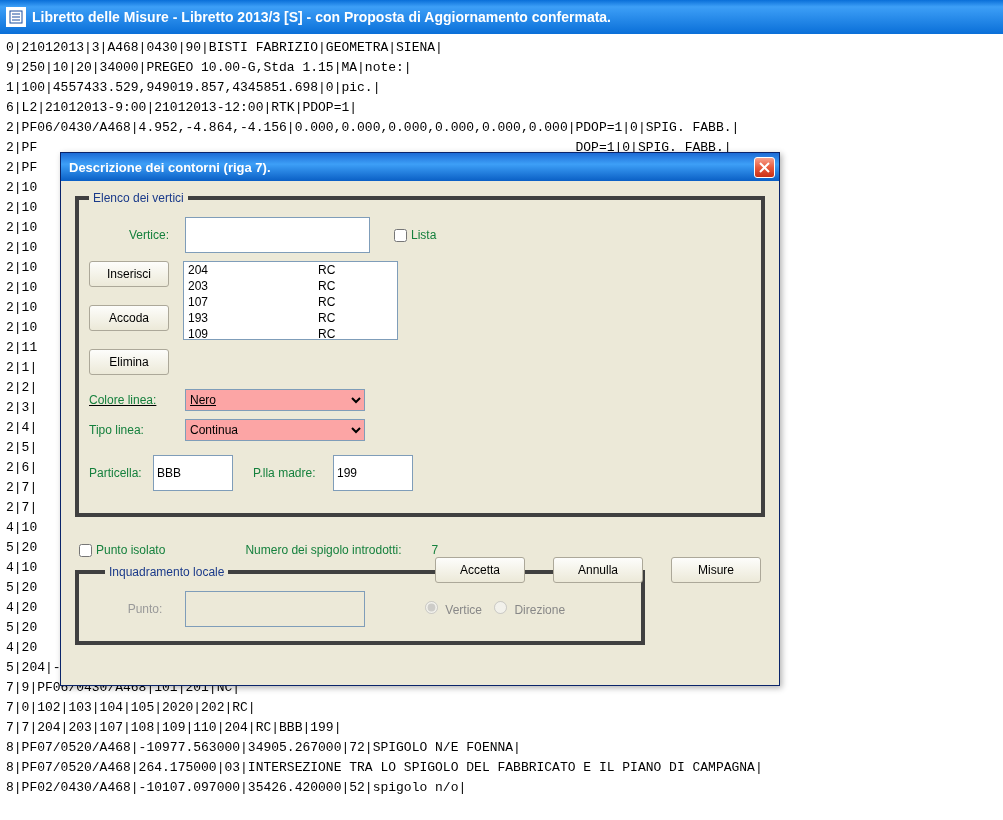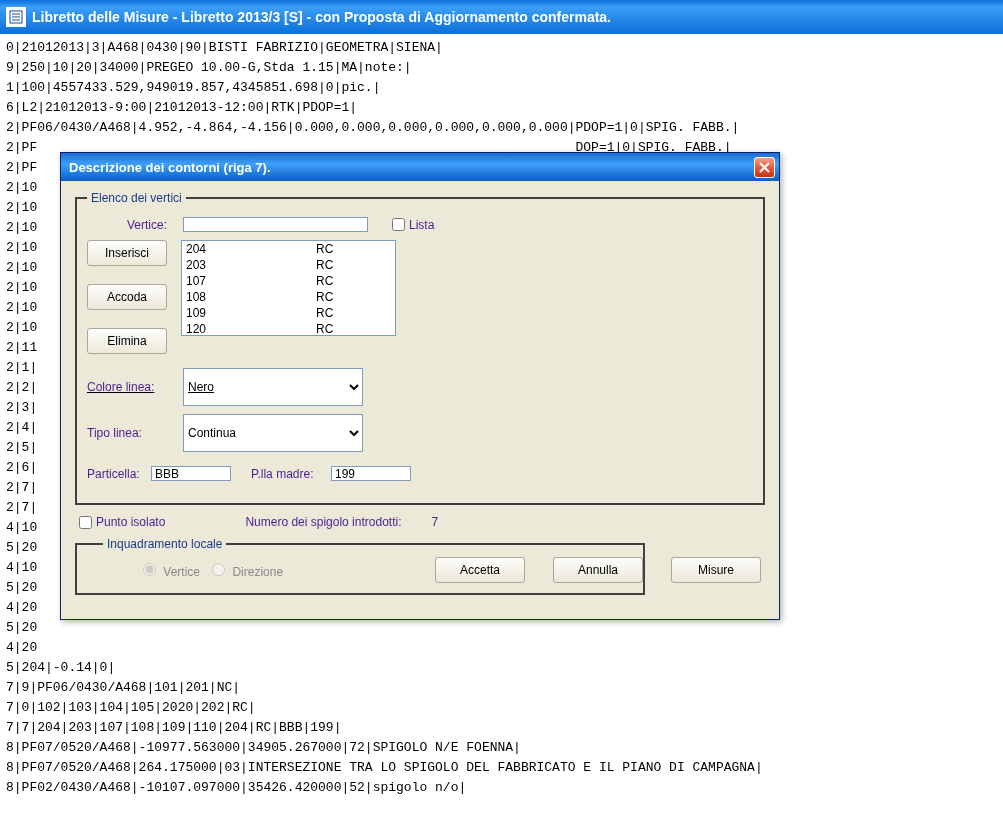--- a/index.html
+++ b/index.html
@@ -90,73 +90,73 @@
   font-size: 13px;
   cursor: pointer;
 }
 .dialog-body {
   padding: 10px 14px 14px 14px;
   position: relative;
   font-family: "MS Sans Serif", Tahoma, sans-serif;
   font-size: 12px;
 }
 fieldset {
-  border: 2px solid #404040;
+  border: 4px solid #404040;
   padding: 12px 10px 14px 10px;
-  margin-bottom: 10px;
+  margin-bottom: 26px;
 }
 fieldset legend {
   color: #1a3a8a;
   padding: 0 4px;
   font-size: 12px;
 }
 .row { display: flex; align-items: center; margin-bottom: 8px; }
-.lbl { color: #4c1d95; font-size: 12px; }
+.lbl { color: #15803d; font-size: 12px; }
 .input-text {
   border: 1px solid #7f9db9;
-  height: 15px;
+  height: 36px;
   padding: 1px 3px;
   font-size: 12px;
   background: #fff;
 }
 .btn {
   min-width: 80px;
   height: 26px;
   background: linear-gradient(to bottom, #fdfdfb, #ece9d8);
   border: 1px solid #aca899;
   border-radius: 3px;
   font-size: 12px;
   cursor: pointer;
   padding: 0 8px;
 }
 .listbox {
   width: 215px;
-  height: 96px;
+  height: 79px;
   border: 1px solid #7f9db9;
   background: #fff;
   overflow-y: scroll;
   font-family: "MS Sans Serif", Tahoma, sans-serif;
   font-size: 12px;
 }
 .listbox-row {
   display: flex;
   padding: 1px 4px;
   white-space: pre;
 }
 .listbox-row .c1 { width: 130px; }
 .listbox-row .c2 { width: 40px; }
 .listbox::-webkit-scrollbar { width: 17px; }
 .listbox::-webkit-scrollbar-track { background: #f1efe2; border-left:1px solid #ece9d8; }
 .listbox::-webkit-scrollbar-thumb { background: linear-gradient(to right,#c7d8f7,#9ab8ee); border: 1px solid #6b8cc7; border-radius:2px; }
 .listbox::-webkit-scrollbar-button { height: 17px; background: linear-gradient(to bottom,#e6eefb,#c7d8f7); border:1px solid #6b8cc7;}
 select.combo {
   width: 180px;
-  height: 38px;
+  height: 22px;
   border: 1px solid #7f9db9;
-  background: #ffffff;
+  background: #fca5a5;
   font-size: 12px;
 }
 .chk { margin-right: 4px; }
 .disabled-group { color: #888; }
 .disabled-group .lbl { color: #9a9a9a; }
 .disabled-group input { background: #ece9d8; color: #888; }
 .radio-label { margin-left: 4px; }
 .side-btns {
   position: absolute;
   right: 18px;
@@ -210,21 +210,21 @@
         <div style="display:flex; gap:14px; margin-top:8px;">
           <div style="display:flex; flex-direction:column; gap:18px;">
             <button class="btn">Inserisci</button>
             <button class="btn">Accoda</button>
             <button class="btn">Elimina</button>
           </div>
           <div class="listbox" id="vertices-list">
               <div class="listbox-row"><span class="c1">204</span><span class="c2">RC</span></div>
               <div class="listbox-row"><span class="c1">203</span><span class="c2">RC</span></div>
               <div class="listbox-row"><span class="c1">107</span><span class="c2">RC</span></div>
-              <div class="listbox-row"><span class="c1">108</span><span class="c2">RC</span></div>
+              <div class="listbox-row"><span class="c1">193</span><span class="c2">RC</span></div>
               <div class="listbox-row"><span class="c1">109</span><span class="c2">RC</span></div>
               <div class="listbox-row"><span class="c1">120</span><span class="c2">RC</span></div>
             </div>
         </div>
 
         <div class="row" style="margin-top:14px;text-decoration:underline;">
           <span class="lbl" style="width:96px;">Colore linea:</span>
           <select class="combo">
             <option>Nero</option>
           </select>
@@ -249,20 +249,24 @@
         <span class="lbl">Punto isolato</span>
         <span style="width:80px;"></span>
         <span class="lbl">Numero dei spigolo introdotti:</span>
         <span style="width:30px;"></span>
         <span class="lbl">7</span>
       </div>
 
       <fieldset class="disabled-group" style="width:570px;padding-left:26px;">
         <legend>Inquadramento locale</legend>
         <div style="display:flex; align-items:center; gap:20px;">
+          <div style="display:flex; align-items:center;">
+            <span class="lbl" style="width:80px; text-align:center;">Punto:</span>
+            <input class="input-text" style="width: 180px;" disabled="">
+          </div>
           <div style="display:flex; flex-direction:row; gap:12px; margin-left:40px;">
             <label>
               <input type="radio" name="inq" checked="" disabled="" style="">
               <span class="radio-label">Vertice</span>
             </label>
             <label>
               <input type="radio" name="inq" disabled="" style="">
               <span class="radio-label">Direzione</span>
             </label>
           </div>

